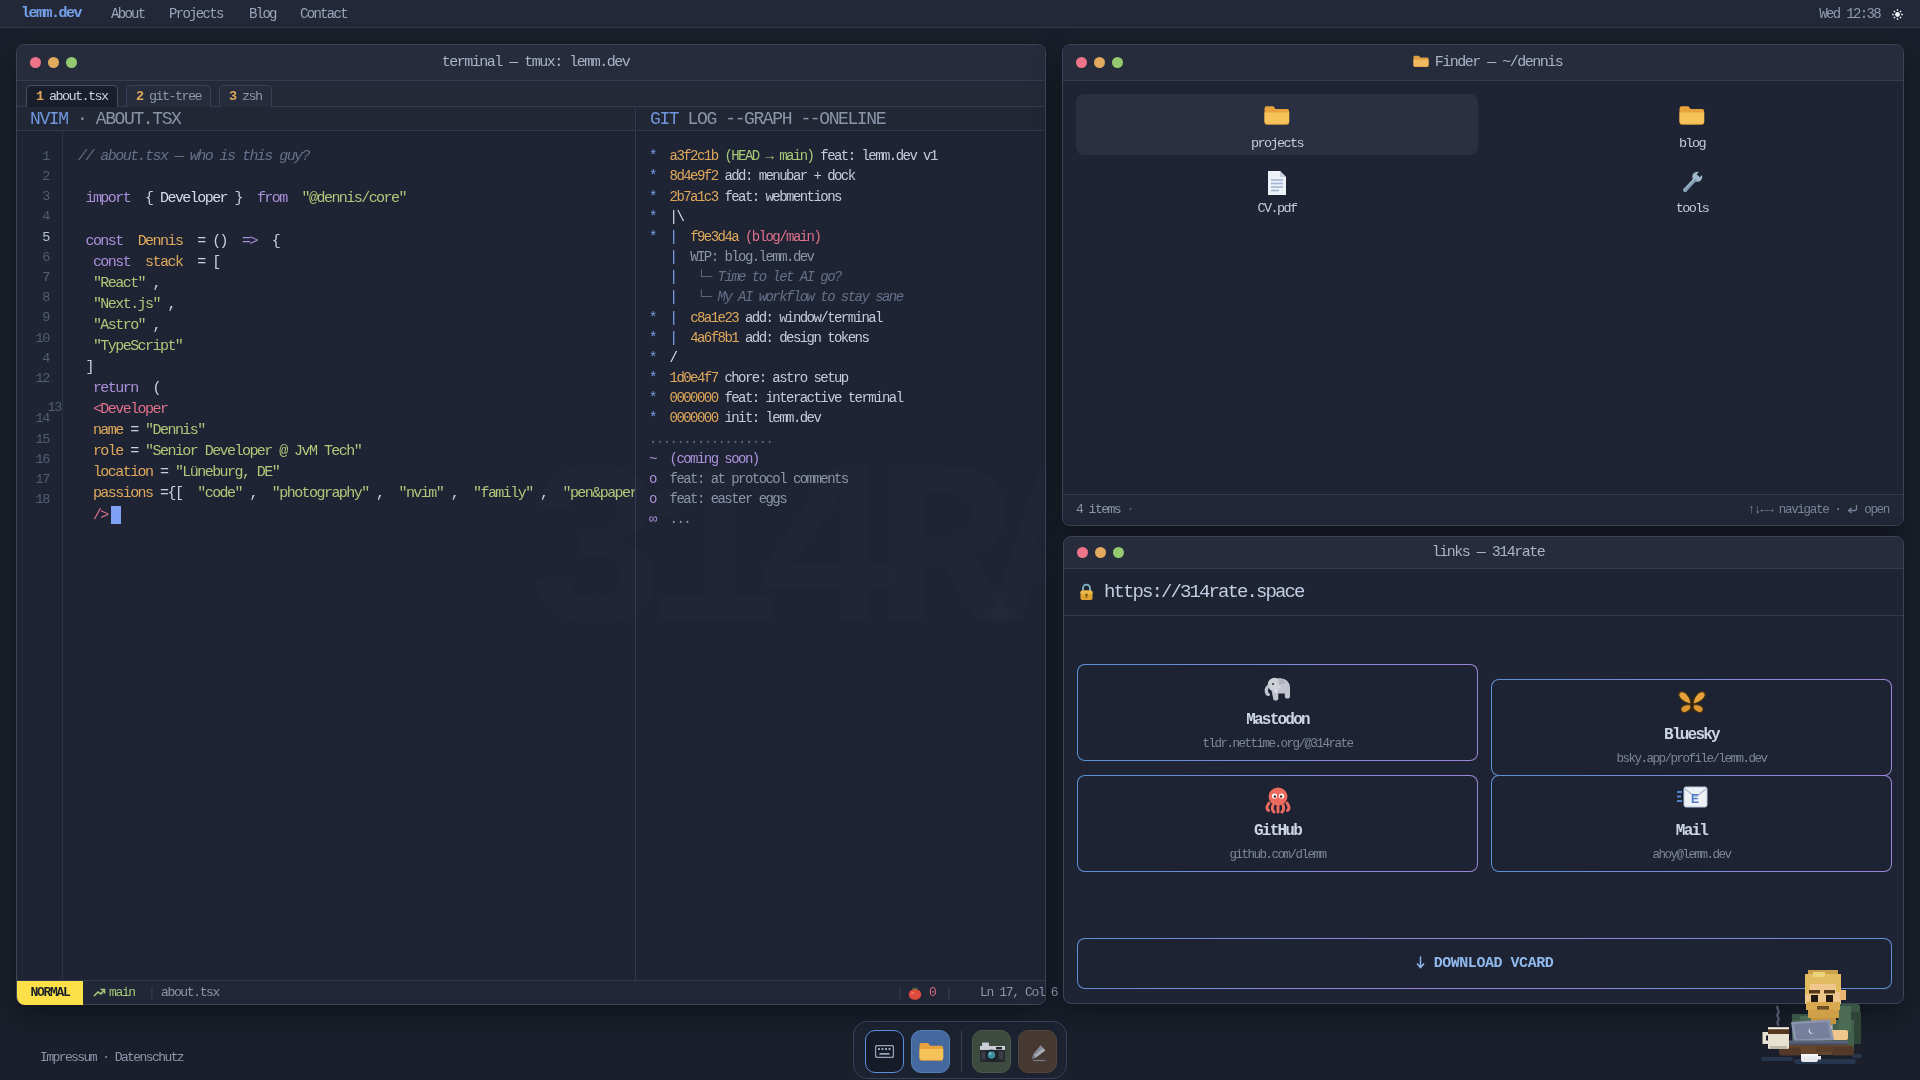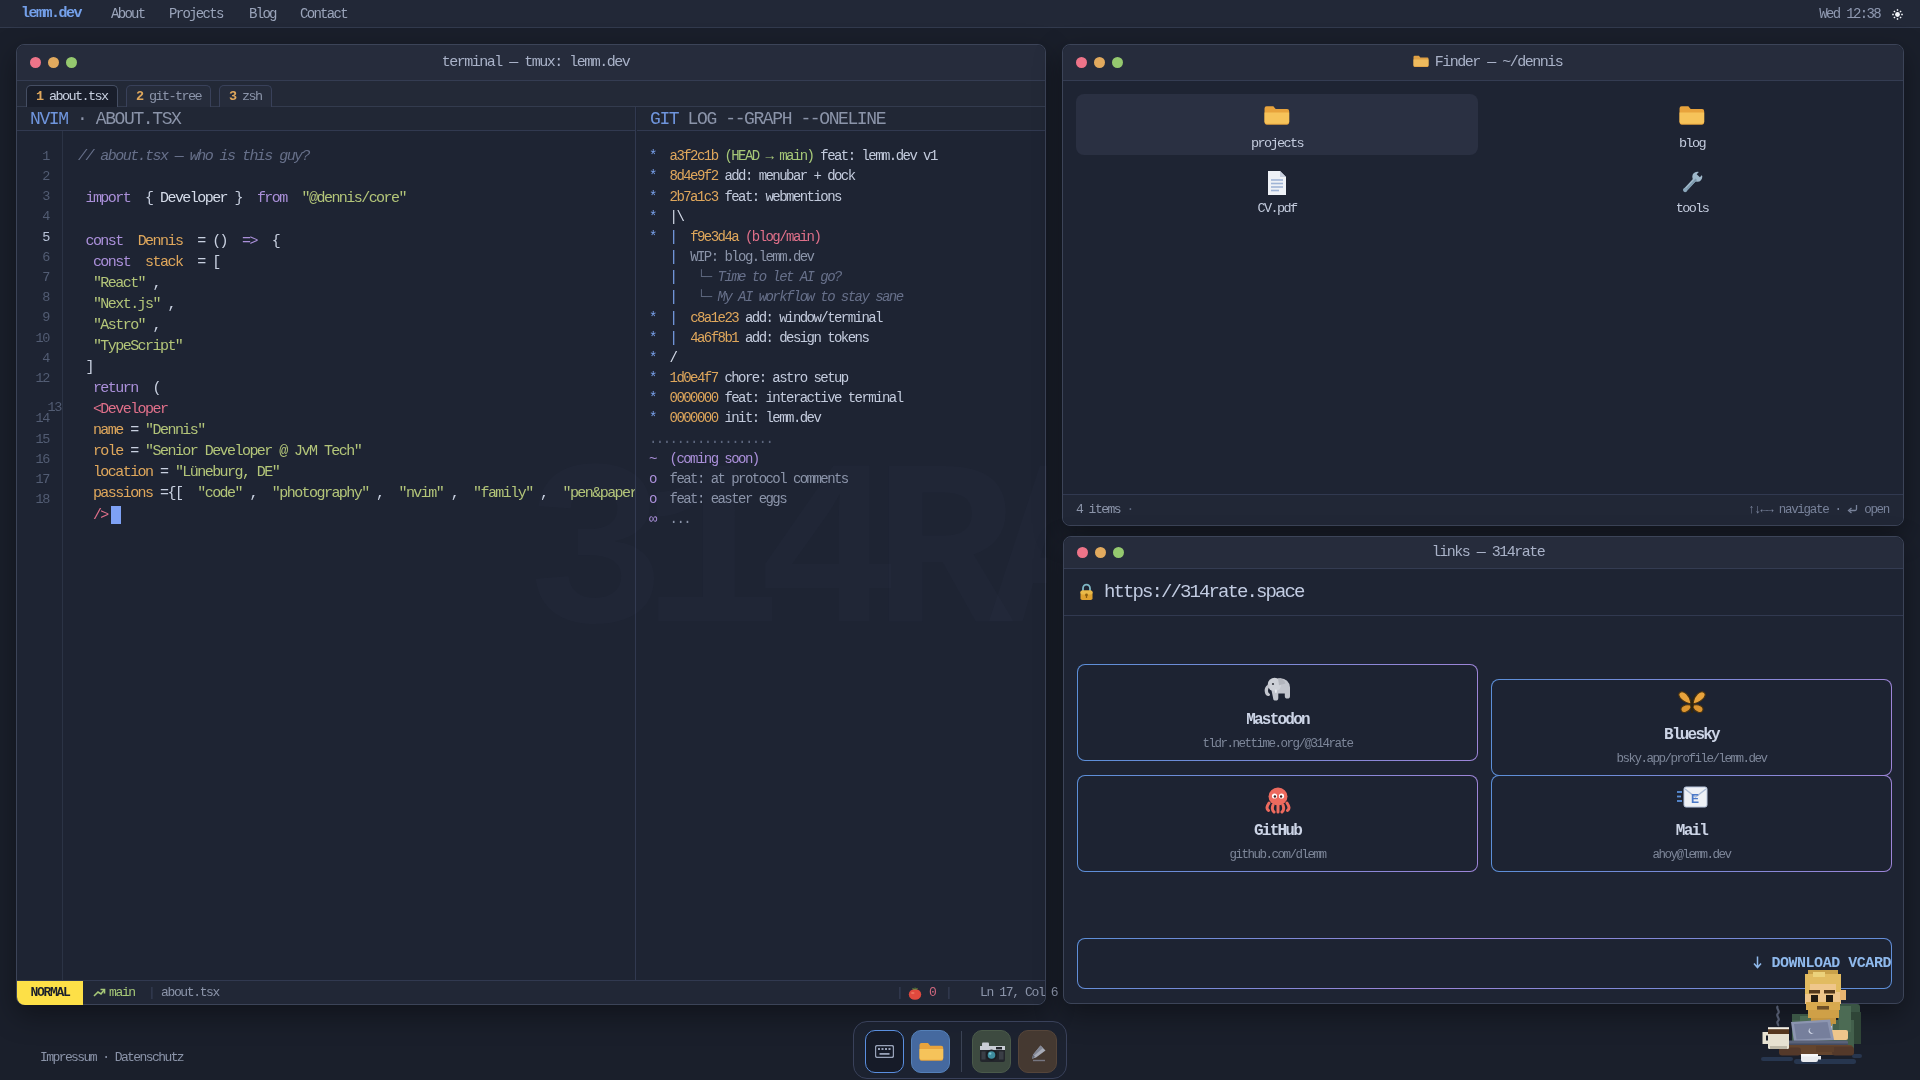--- a/index.html
+++ b/index.html
@@ -49,21 +49,21 @@
 #links{left:1063px;top:536px;width:841px;height:468px;}
 #links .titlebar{height:32px;}
 #links .wtitle{line-height:32px;}
 #links .lights{top:10px;}
 #urlbar{position:absolute;left:0;top:32px;width:839px;height:47px;border-bottom:1px solid #313950;}
 #urltext{position:absolute;left:40px;top:0;line-height:47px;font-size:19px;letter-spacing:-1.9px;color:#c2cce2;}
 .card{position:absolute;width:401px;height:97px;border-radius:8px;border:1px solid transparent;background:linear-gradient(#1d2332,#1d2332) padding-box,linear-gradient(90deg,#5c8fd8,#9d85d8) border-box;}
 .card .ct{position:absolute;left:0;right:0;top:46px;text-align:center;font-size:16px;font-weight:bold;letter-spacing:-1.76px;color:#ccd4e6;}
 .card .cs{position:absolute;left:0;right:0;top:72px;text-align:center;font-size:12.5px;letter-spacing:-1.5px;color:#7d8699;}
 .card svg{position:absolute;left:50%;top:10px;transform:translateX(-50%);}
-#vcard{position:absolute;left:13px;top:401px;width:815px;height:51px;border-radius:8px;border:1px solid transparent;background:linear-gradient(#1d2332,#1d2332) padding-box,linear-gradient(135deg,#5c8fd8 0%,#9d85d8 45%,#5c8fd8 100%) border-box;text-align:right;line-height:49px;font-size:15px;font-weight:bold;letter-spacing:-0.46px;color:#8fb9ec;}
+#vcard{position:absolute;left:13px;top:401px;width:815px;height:51px;border-radius:8px;border:1px solid transparent;background:linear-gradient(#1d2332,#1d2332) padding-box,linear-gradient(135deg,#5c8fd8 0%,#9d85d8 45%,#5c8fd8 100%) border-box;text-align:center;line-height:49px;font-size:15px;font-weight:bold;letter-spacing:-0.46px;color:#8fb9ec;}
 
 #dock{position:absolute;left:853px;top:1021px;width:214px;height:58px;background:rgba(30,36,51,.6);border:1px solid #39415a;border-radius:14px;}
 .dtile{position:absolute;top:8px;width:39px;height:43px;border-radius:10px;}
 #dock .sep{position:absolute;left:107px;top:9px;width:1px;height:41px;background:#3a4254;}
 
 #footer{position:absolute;left:40px;top:1050px;font-size:13px;letter-spacing:-1.58px;color:#8b94a9;}
 
 #wmclip{position:absolute;left:0;top:0;width:1047px;height:1080px;overflow:hidden;z-index:50;pointer-events:none;}
 #wm{position:absolute;left:525px;top:425px;width:1100px;font-size:235px;font-weight:bold;letter-spacing:-25px;color:rgba(195,208,238,0.015);z-index:50;pointer-events:none;}
 </style></head>

